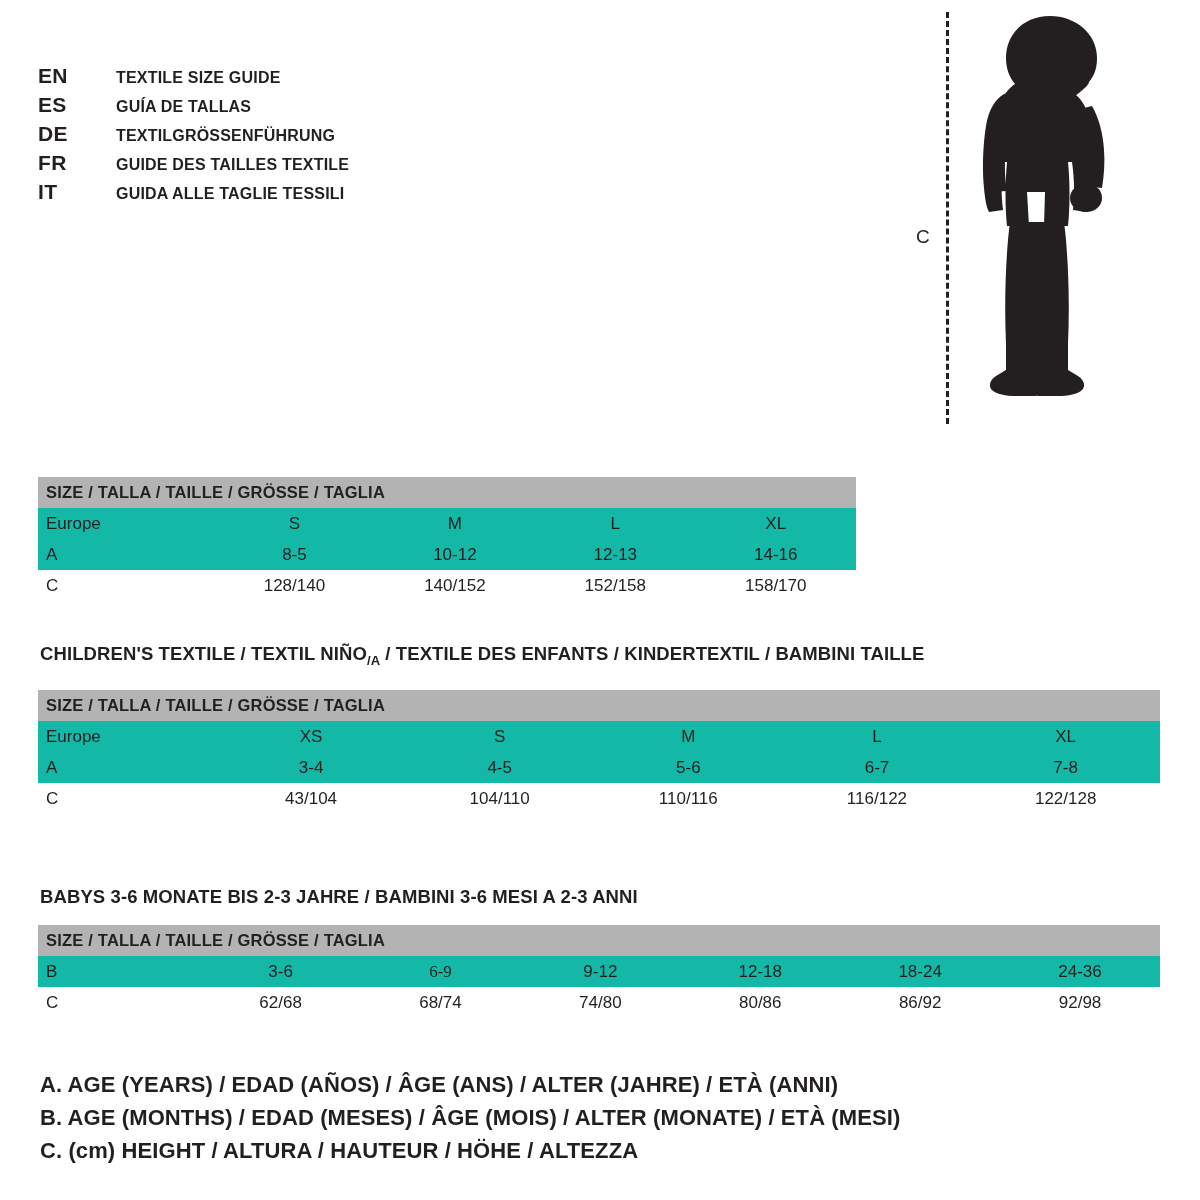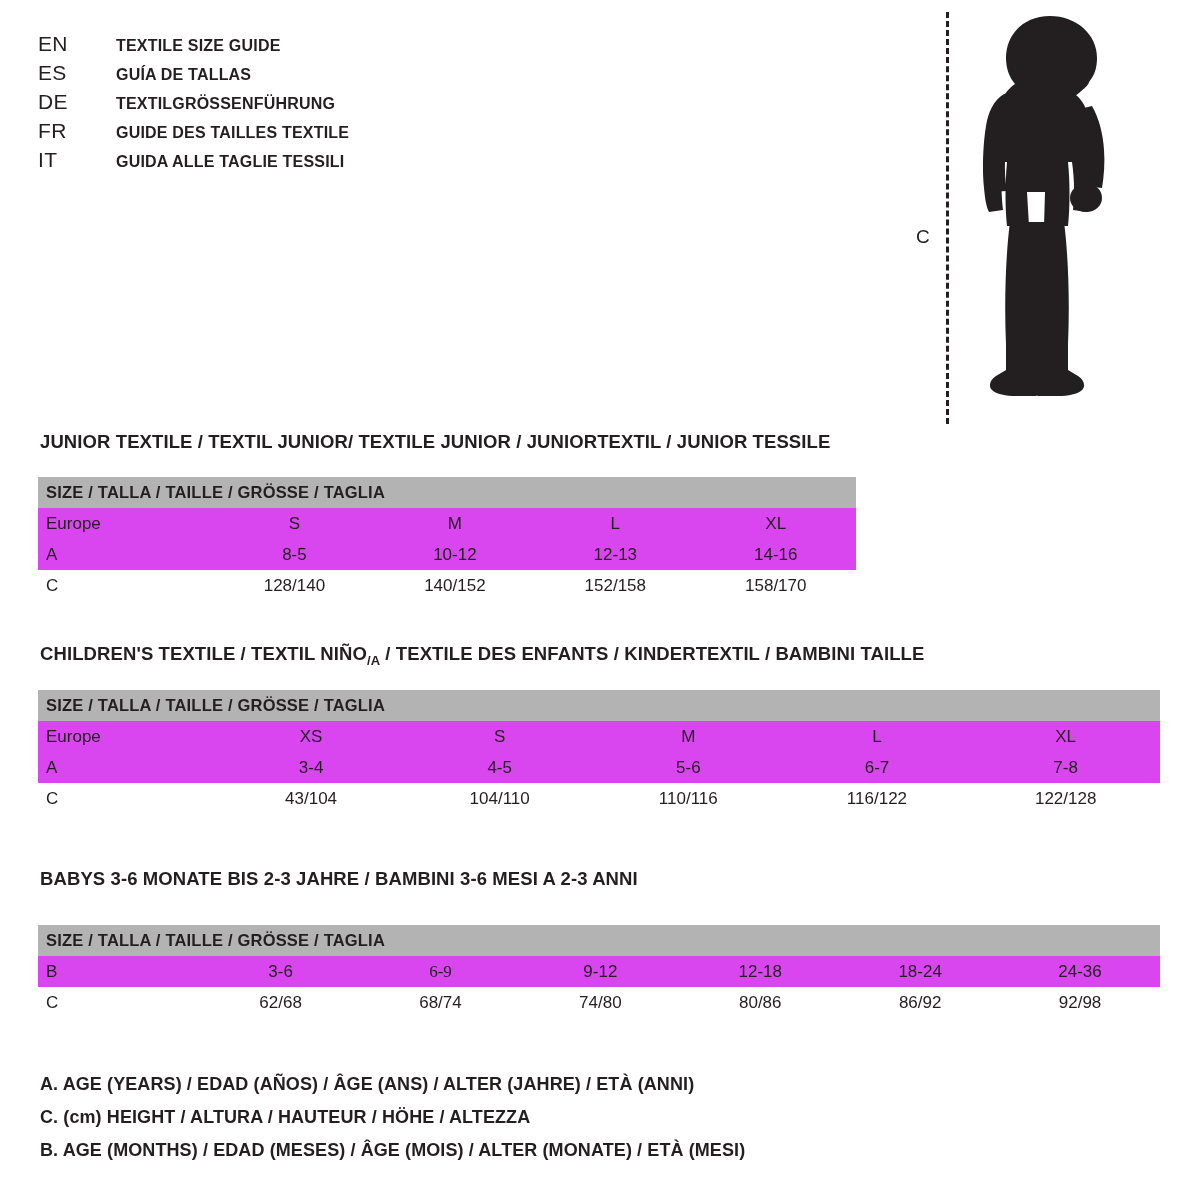--- a/index.html
+++ b/index.html
@@ -30,21 +30,22 @@
   }
   .lang-row {
     display: flex;
     align-items: baseline;
     height: 29px;
   }
   .lang-code {
     width: 78px;
     font-size: 21px;
     letter-spacing: .3px;
-    font-weight: 400;
+    font-weight: 700;
+    margin-top: 32px;
   }
   .lang-title {
     font-size: 16px;
     font-weight: 700;
     letter-spacing: .2px;
     white-space: nowrap;
   }
 
   
   .figure-wrap {
@@ -99,37 +100,37 @@
     padding: 0;
     height: 31px;
     vertical-align: middle;
   }
   .hdr-band td {
     background: #b3b3b3;
     font-weight: 700;
     font-size: 16.5px;
     letter-spacing: .2px;
   }
-  .row-light td { background: #d946ef; }
+  .row-light td { background: #14b8a6; }
   .row-white td { background: #ffffff; }
   .lbl {
     padding-left: 8px !important;
     text-align: left;
     font-weight: 400;
   }
   .ctr { text-align: center; }
 
   
   .footnotes {
     position: absolute;
     left: 40px;
     top: 1068px;
   }
   .fn {
-    font-size: 18px;
+    font-size: 22px;
     font-weight: 700;
     line-height: 33px;
     letter-spacing: .1px;
     white-space: nowrap;
   }
 </style>
 </head>
 <body>
 
 <div class="page">
@@ -173,21 +174,20 @@
 
         <path d="M140 176 c10 0 16 6 16 14 0 8 -7 14 -16 14 -9 0 -16 -6 -16 -14 0 -8 7 -14 16 -14z"></path>
 
         <path d="M64 214 c-4 30 -6 78 -4 122 l0 26 -10 6 c-6 4 -8 10 -4 14 4 4 14 6 24 6 l20 0 c4 -2 6 -6 6 -12 l0 -34 c2 -44 2 -86 0 -128 z"></path>
 
         <path d="M118 214 c4 30 6 78 4 122 l0 26 10 6 c6 4 8 10 4 14 -4 4 -14 6 -24 6 l-20 0 c-4 -2 -6 -6 -6 -12 l0 -34 c-2 -44 -2 -86 0 -128 z"></path>
       </g>
     </svg>
   </div>
 
-  <div class="sec-title" style="top:431px;">JUNIOR TEXTILE / TEXTIL JUNIOR/ TEXTILE JUNIOR / JUNIORTEXTIL / JUNIOR TESSILE</div>
 
   <table class="size-table" style="left:38px; top:477px; width:818px;">
     <tbody>
         <tr class="hdr-band">
       <td class="lbl" colspan="5">SIZE / TALLA / TAILLE / GRÖSSE / TAGLIA</td>
     </tr>
     <tr class="row-light">
       <td class="lbl" style="width:170px;">Europe</td>
       <td class="ctr" style="width:162px;">S</td>
       <td class="ctr" style="width:162px;">M</td>
@@ -238,21 +238,21 @@
       <td class="lbl">C</td>
       <td class="ctr">43/104</td>
       <td class="ctr">104/110</td>
       <td class="ctr">110/116</td>
       <td class="ctr">116/122</td>
       <td class="ctr">122/128</td>
     </tr>
   </tbody>
     </table>
 
-  <div class="sec-title" style="top:868px;">BABYS 3-6 MONATE BIS 2-3 JAHRE / BAMBINI 3-6 MESI A 2-3 ANNI</div>
+  <div class="sec-title" style="top:886px;">BABYS 3-6 MONATE BIS 2-3 JAHRE / BAMBINI 3-6 MESI A 2-3 ANNI</div>
 
   <table class="size-table" style="left:38px; top:925px; width:1122px;">
     <tbody>
         <tr class="hdr-band">
       <td class="lbl" colspan="7">SIZE / TALLA / TAILLE / GRÖSSE / TAGLIA</td>
     </tr>
     <tr class="row-light">
       <td class="lbl" style="width:156px;">B</td>
       <td class="ctr" style="width:161px;">3-6</td>
       <td class="ctr" style="width:161px;font-family:Liberation Serif, serif;">6-9</td>
@@ -268,17 +268,17 @@
       <td class="ctr">74/80</td>
       <td class="ctr">80/86</td>
       <td class="ctr">86/92</td>
       <td class="ctr">92/98</td>
     </tr>
   </tbody>
     </table>
 
   <div class="footnotes">
     <div class="fn">A. AGE (YEARS) / EDAD (AÑOS) / ÂGE (ANS) / ALTER (JAHRE) / ETÀ (ANNI)</div>
+    <div class="fn">B. AGE (MONTHS) / EDAD (MESES) / ÂGE (MOIS) / ALTER (MONATE) / ETÀ (MESI)</div>
     <div class="fn">C. (cm) HEIGHT / ALTURA / HAUTEUR / HÖHE / ALTEZZA</div>
-    <div class="fn">B. AGE (MONTHS) / EDAD (MESES) / ÂGE (MOIS) / ALTER (MONATE) / ETÀ (MESI)</div>
   </div>
 
 </div>
 
 </body></html>

